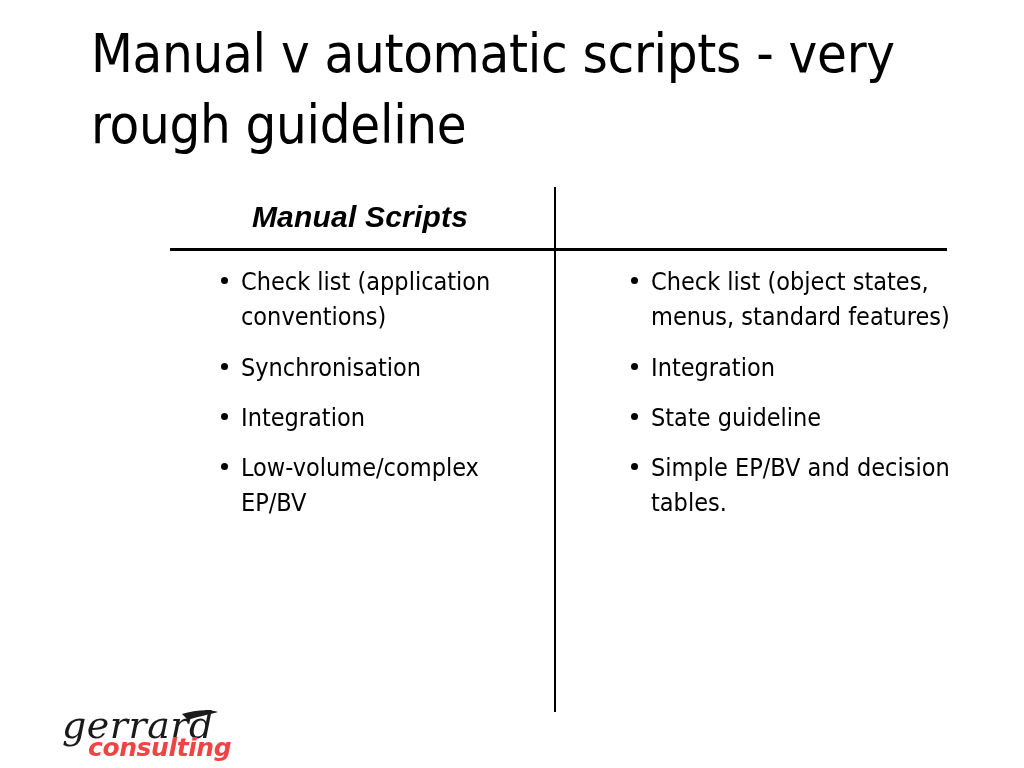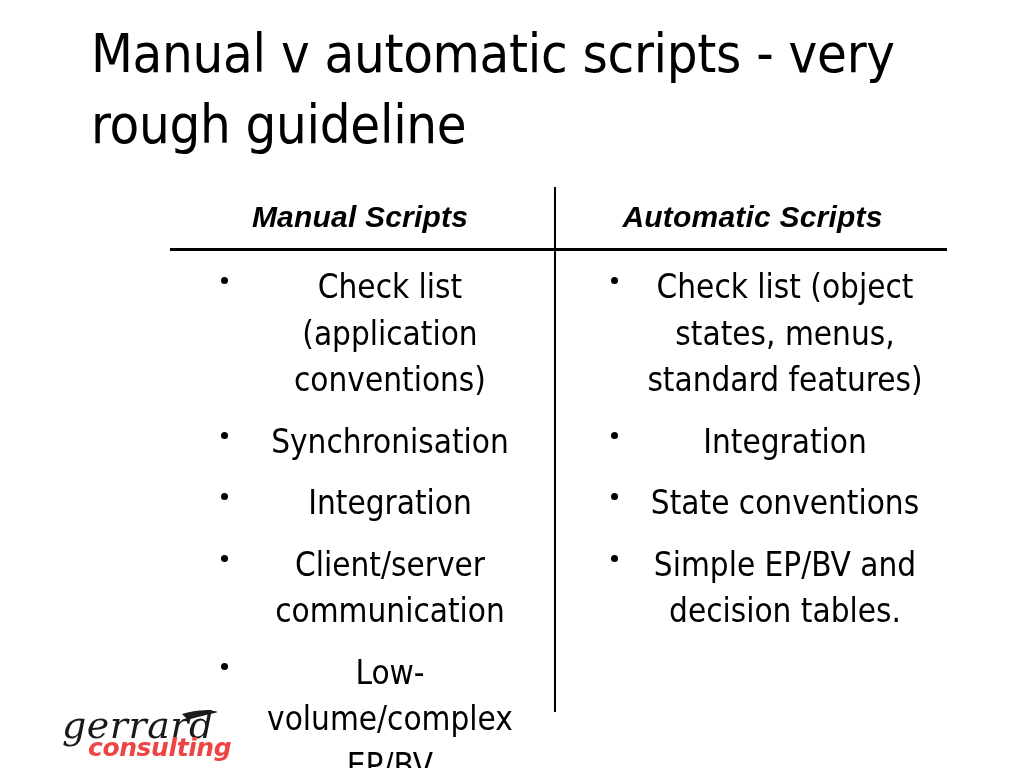--- a/index.html
+++ b/index.html
@@ -79,32 +79,31 @@
   }
   .col-header.left  { left: 134px;  width: 380px; }
   .col-header.right { left: 522px;  width: 389px; }
 
   
   .bullet-col {
     position: absolute;
     top: 264px;
   }
   .bullet-col.left  { left: 183px; width: 320px; }
-  .bullet-col.right { left: 573px; width: 330px; }
+  .bullet-col.right { left: 593px; width: 330px; }
 
   .bullet-item {
     position: relative;
     padding-left: 22px;
     margin-bottom: 15px;
     font-family: "DejaVu Sans Condensed", "Liberation Sans", sans-serif;
-    font-size: 33px;
+    font-size: 25px;
     font-weight: 400;
     line-height: 1.41;
     color: #000000;
-    text-align: center;
   }
   .bullet-item:last-child { margin-bottom: 0; }
 
   .bullet-dot {
     position: absolute;
     left: 2px;
     top: 13px;
     width: 7px;
     height: 7px;
     border-radius: 50%;
@@ -159,57 +158,52 @@
 
   <div class="slide-title">Manual v automatic scripts - very rough guideline</div>
 
   <div class="table-area">
 
     <div class="header-rule"></div>
     <div class="col-divider"></div>
 
     <div class="col-header left">Manual Scripts</div>
 
-    <div class="col-header right">Automatic Scripts</div>
 
     <div class="bullet-col left">
       <div class="bullet-item">
         <span class="bullet-dot"></span>
         <span>Check list (application conventions)</span>
       </div>
       <div class="bullet-item">
         <span class="bullet-dot"></span>
         <span>Synchronisation</span>
       </div>
       <div class="bullet-item">
         <span class="bullet-dot"></span>
         <span>Integration</span>
       </div>
       <div class="bullet-item">
         <span class="bullet-dot"></span>
-        <span>Client/server communication</span>
-      </div>
-      <div class="bullet-item">
-        <span class="bullet-dot"></span>
         <span>Low-volume/complex EP/BV</span>
       </div>
     </div>
 
     <div class="bullet-col right">
       <div class="bullet-item">
         <span class="bullet-dot"></span>
         <span>Check list (object states, menus, standard features)</span>
       </div>
       <div class="bullet-item">
         <span class="bullet-dot"></span>
         <span>Integration</span>
       </div>
       <div class="bullet-item">
         <span class="bullet-dot"></span>
-        <span>State conventions</span>
+        <span>State guideline</span>
       </div>
       <div class="bullet-item">
         <span class="bullet-dot"></span>
         <span>Simple EP/BV and decision tables.</span>
       </div>
     </div>
 
   </div>
 
   <div class="logo">

